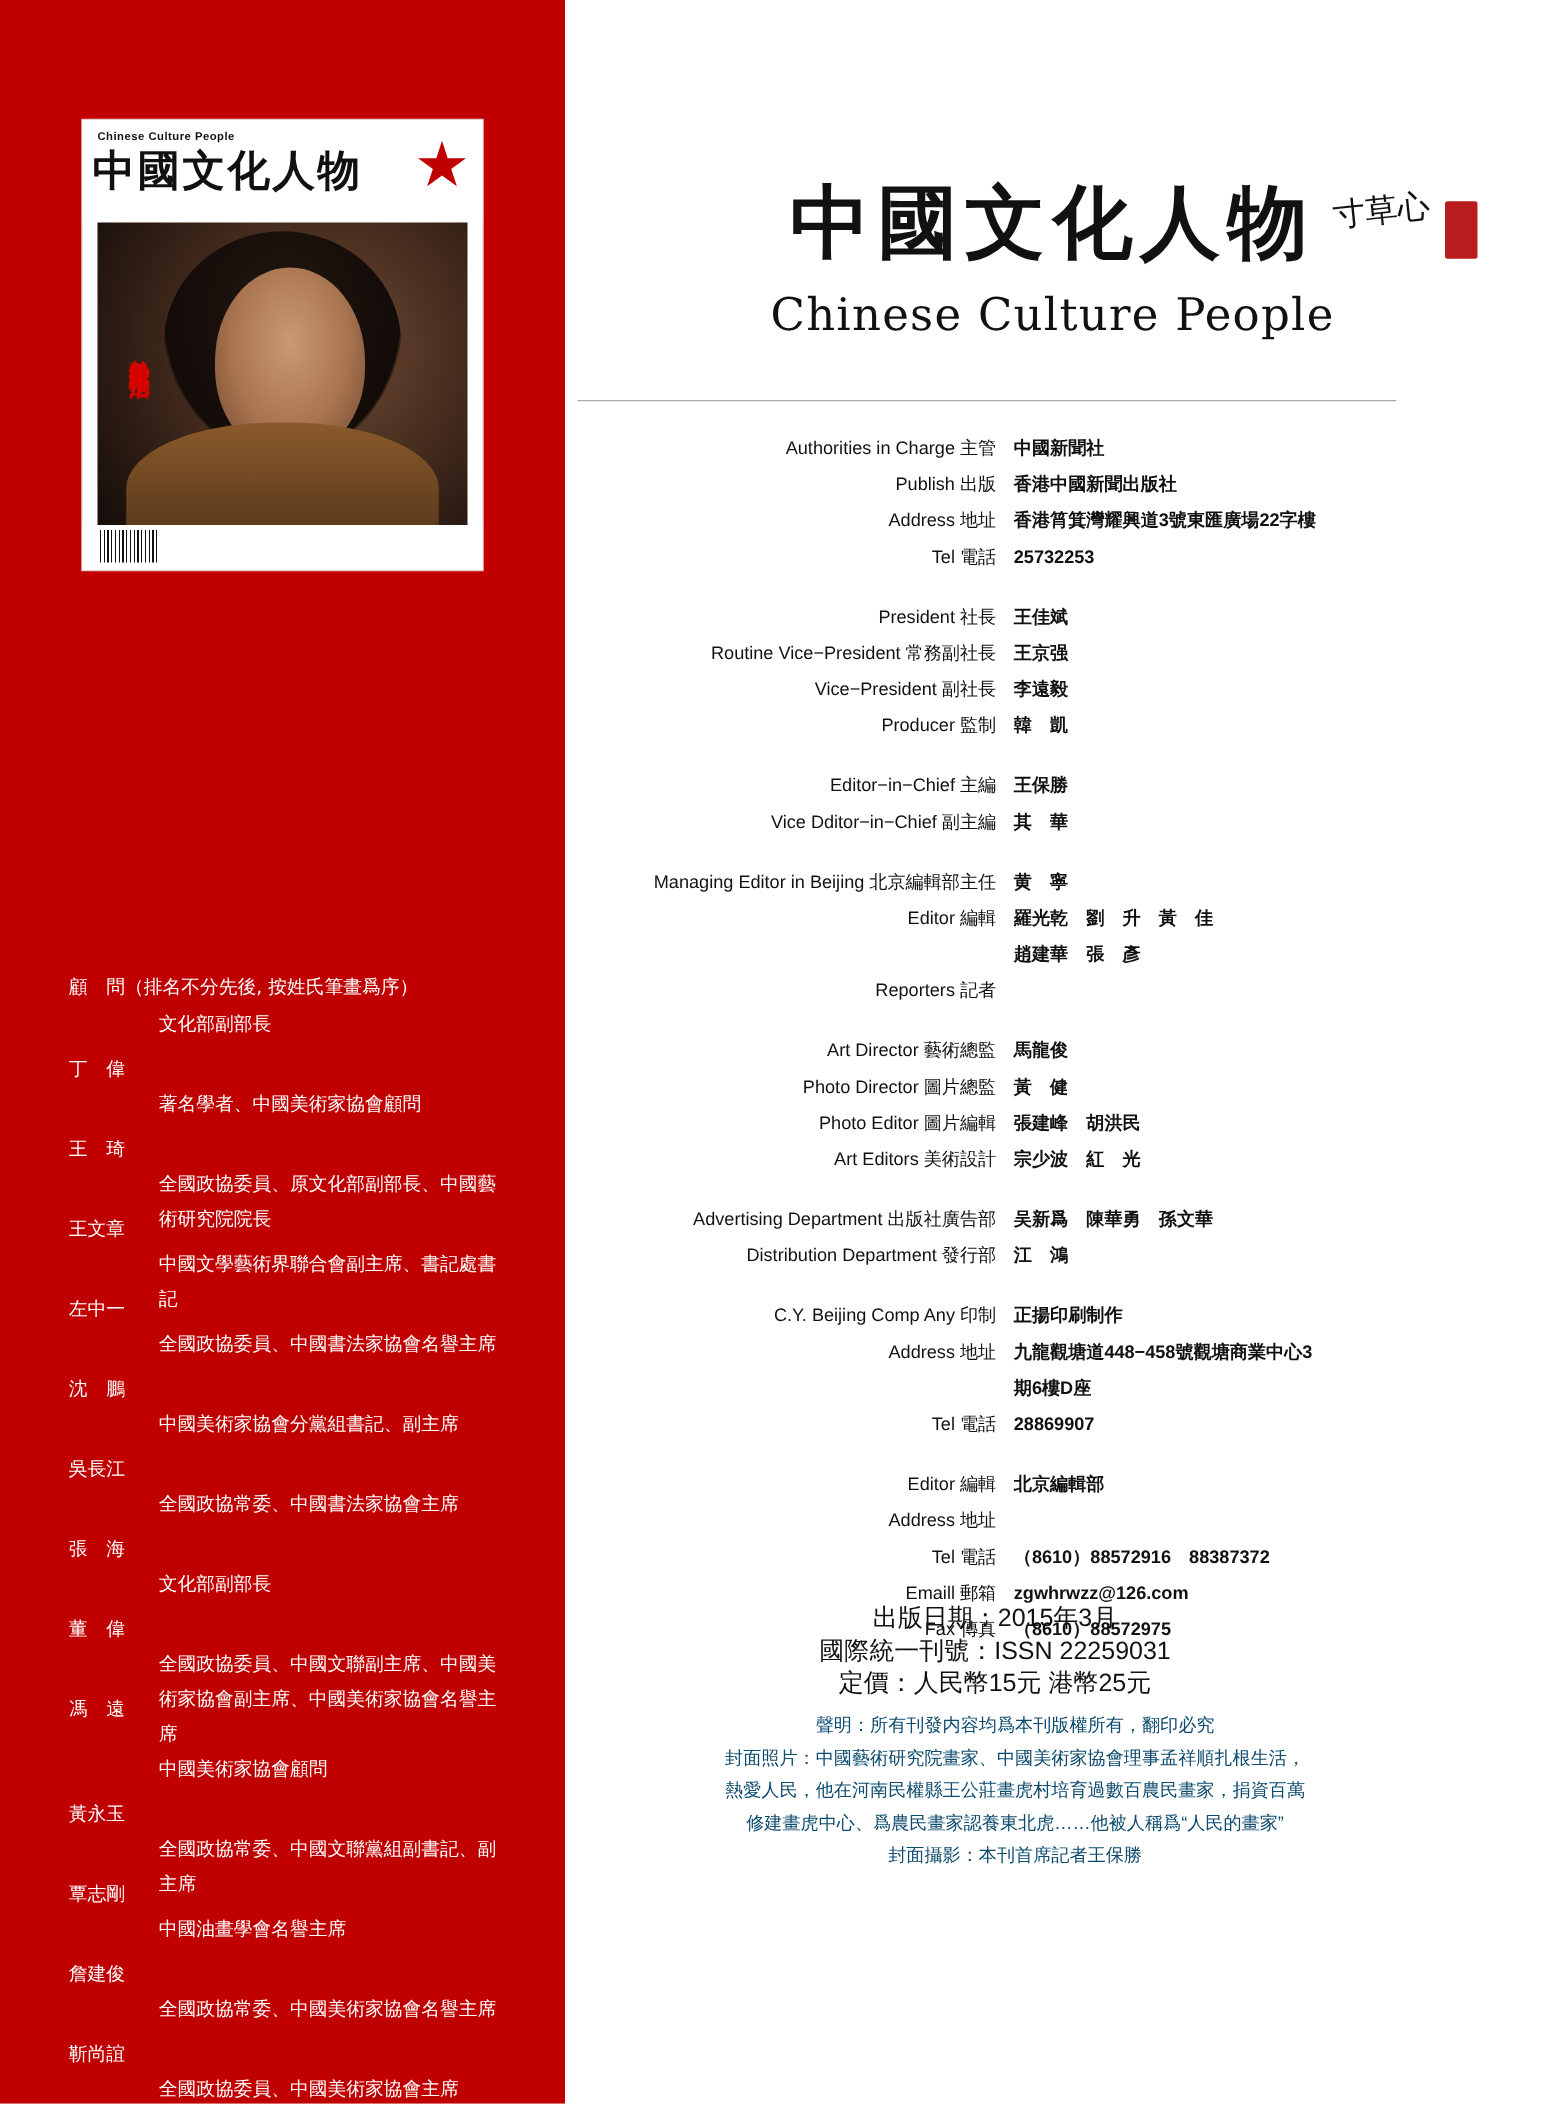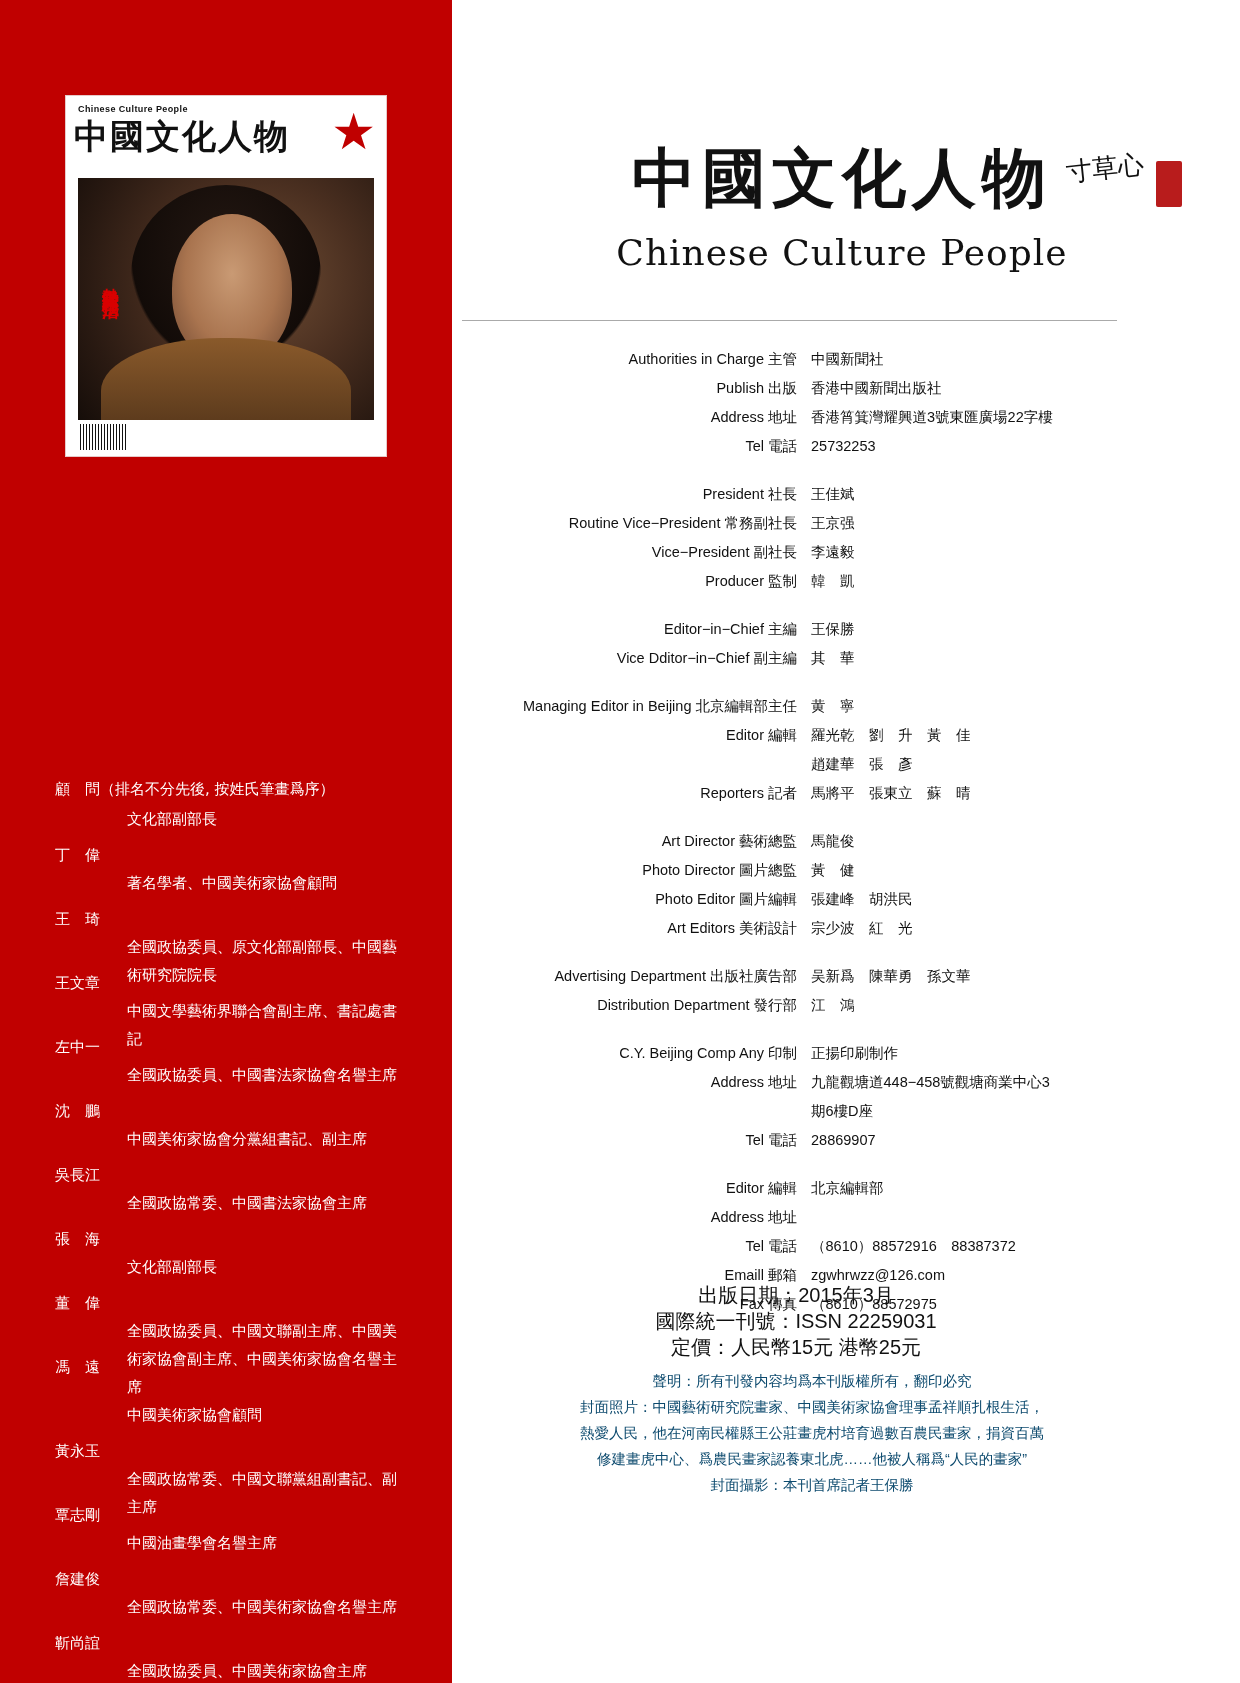--- a/index.html
+++ b/index.html
@@ -107,21 +107,21 @@
   .rule{
     position:absolute;left:10px;top:320px;width:655px;height:1px;background:#aaa;
   }
   
   .staff{position:absolute;left:0;top:347px;width:700px;font-size:14.5px;color:#111;}
   .srow{display:flex;margin-bottom:4px;line-height:25px;}
   .slabel{
     width:345px;flex:0 0 345px;text-align:right;padding-right:14px;
     white-space:nowrap;
   }
-  .svalue{flex:1;white-space:pre;}
+  .svalue{flex:1;white-space:pre;font-weight:bold;}
   .gap{height:19px;}
   
   .pubinfo{
     position:absolute;left:4px;top:1282px;width:680px;text-align:center;
     font-size:20px;line-height:26px;color:#111;
   }
   .statement{
     position:absolute;left:10px;top:1368px;width:700px;text-align:center;
     font-size:14.5px;line-height:26px;color:#0c4a6e;
   }
@@ -281,21 +281,20 @@
       <div class="srow">
         <div class="slabel">Editor  編輯</div>
         <div class="svalue">羅光乾　劉　升　黃　佳</div>
       </div>
       <div class="srow">
         <div class="slabel"></div>
         <div class="svalue">趙建華　張　彥</div>
       </div>
       <div class="srow">
         <div class="slabel">Reporters 記者</div>
-        <div class="svalue">馬將平　張東立　蘇　晴</div>
       </div>
       <div class="gap"></div>
       <div class="srow">
         <div class="slabel">Art Director  藝術總監</div>
         <div class="svalue">馬龍俊</div>
       </div>
       <div class="srow">
         <div class="slabel">Photo Director  圖片總監</div>
         <div class="svalue">黃　健</div>
       </div>

